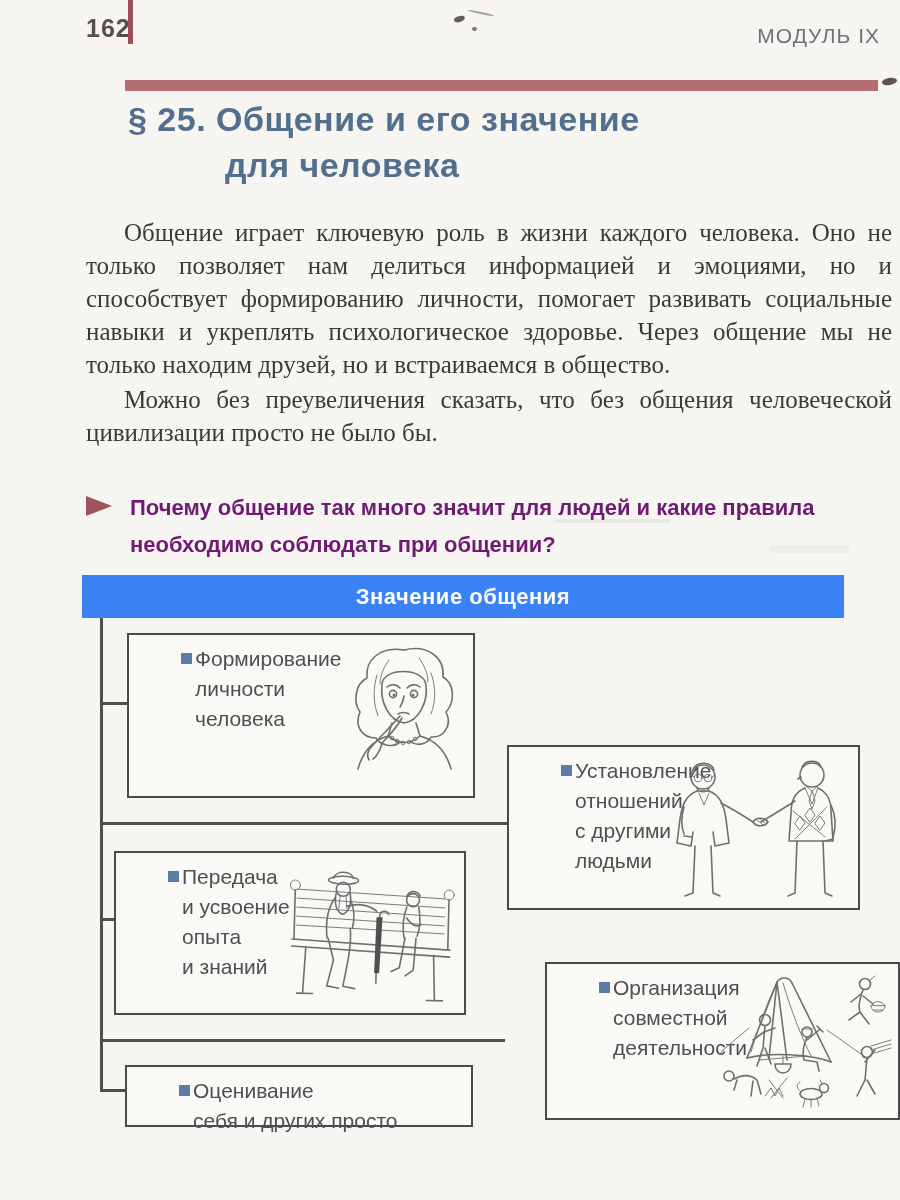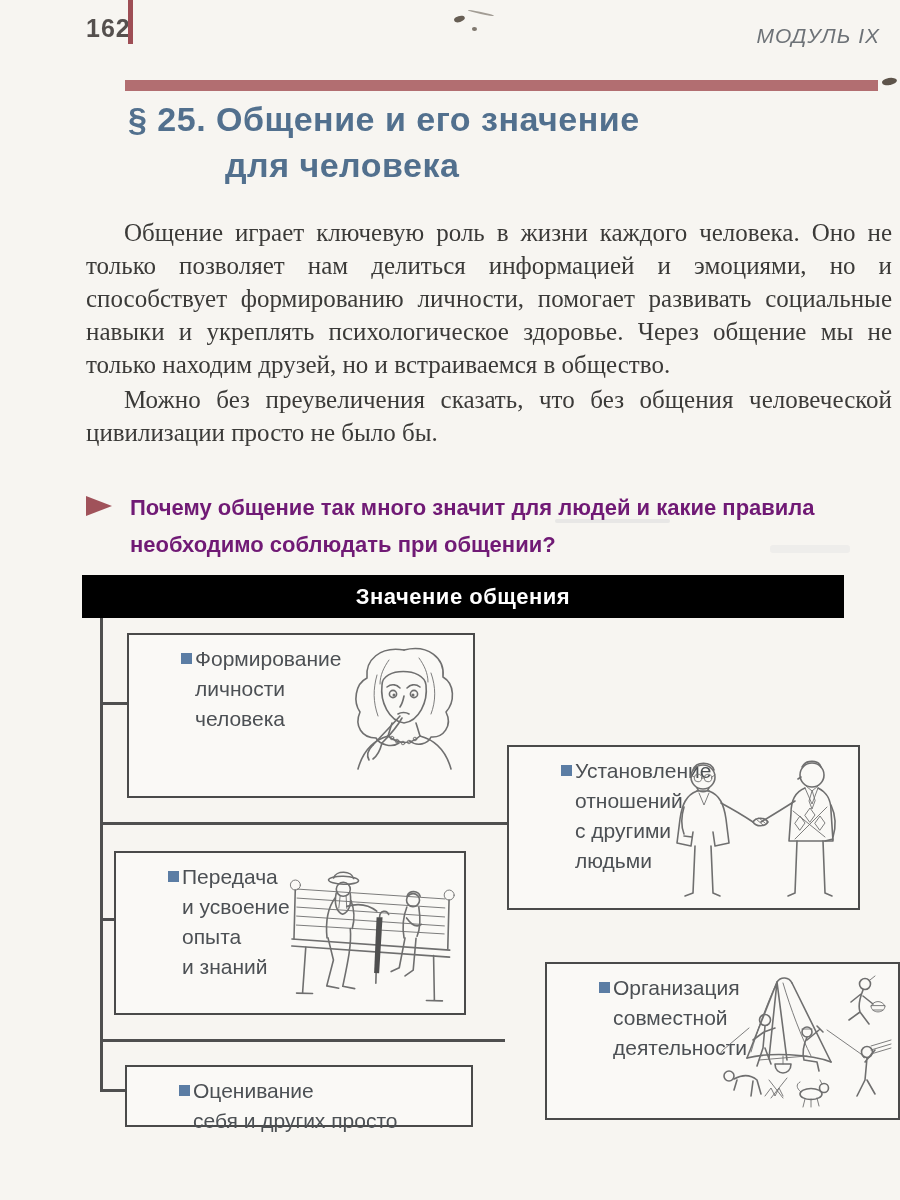--- a/index.html
+++ b/index.html
@@ -4,39 +4,39 @@
 <style>
   html,body{margin:0;padding:0;}
   body{width:900px;height:1200px;background:#f1efeb;}
   .page{position:relative;width:900px;height:1200px;background:#f7f5f1;overflow:hidden;
         font-family:"Liberation Serif",serif;}
   
   .page-num{position:absolute;left:86px;top:14px;font-family:"Liberation Sans",sans-serif;
             font-weight:bold;font-size:25px;color:#55504e;letter-spacing:1px;}
   .corner-line{position:absolute;left:128px;top:0;width:5px;height:44px;background:#9e4e55;}
   .module{position:absolute;left:0;top:24px;width:880px;text-align:right;
-          font-family:"Liberation Sans",sans-serif;font-size:21px;color:#6d7277;letter-spacing:1px;font-style:italic;}
+          font-family:"Liberation Sans",sans-serif;font-size:21px;color:#6d7277;letter-spacing:1px;}
   .top-rule{position:absolute;left:125px;top:80px;width:753px;height:11px;background:#b26e71;}
   
   .title{position:absolute;left:128px;top:96px;width:720px;font-family:"Liberation Sans",sans-serif;
          font-weight:bold;font-size:34px;line-height:46px;color:#52708e;letter-spacing:.5px;}
   .title .l2{display:block;padding-left:97px;}
   
   .bodytext{position:absolute;left:86px;top:216px;width:806px;font-size:25px;line-height:33px;
             color:#3b3a38;text-align:justify;}
   .bodytext p{margin:0;text-indent:38px;}
   .bodytext p + p{margin-top:2px;}
   
   .question{position:absolute;left:86px;top:489px;width:792px;}
   .q-arrow{position:absolute;left:0;top:7px;width:0;height:0;
            border-left:26px solid #a0525a;border-top:10px solid transparent;border-bottom:10px solid transparent;}
   .q-text{display:block;margin-left:44px;font-family:"Liberation Sans",sans-serif;font-weight:bold;
           font-size:22px;line-height:37px;color:#701a75;}
   
-  .dg-header{position:absolute;left:82px;top:575px;width:762px;height:43px;background:#000000;
+  .dg-header{position:absolute;left:82px;top:575px;width:762px;height:43px;background:#3b82f6;
              color:#ffffff;font-family:"Liberation Sans",sans-serif;font-weight:bold;font-size:22px;
              display:flex;align-items:center;justify-content:center;letter-spacing:.5px;}
   .conn{position:absolute;background:#4f4f4f;}
   .trunk{left:100px;top:618px;width:2.5px;height:474px;}
   .c1{left:100px;top:702px;width:27px;height:2.5px;}
   .c2{left:100px;top:822px;width:407px;height:2.5px;}
   .c3{left:100px;top:918px;width:27px;height:2.5px;}
   .c4{left:100px;top:1039px;width:405px;height:2.5px;}
   .c5{left:100px;top:1089px;width:27px;height:2.5px;}
   .dbox{position:absolute;border:2.5px solid #4a4a4a;background:#faf9f6;box-sizing:border-box;padding-left:40px;}

